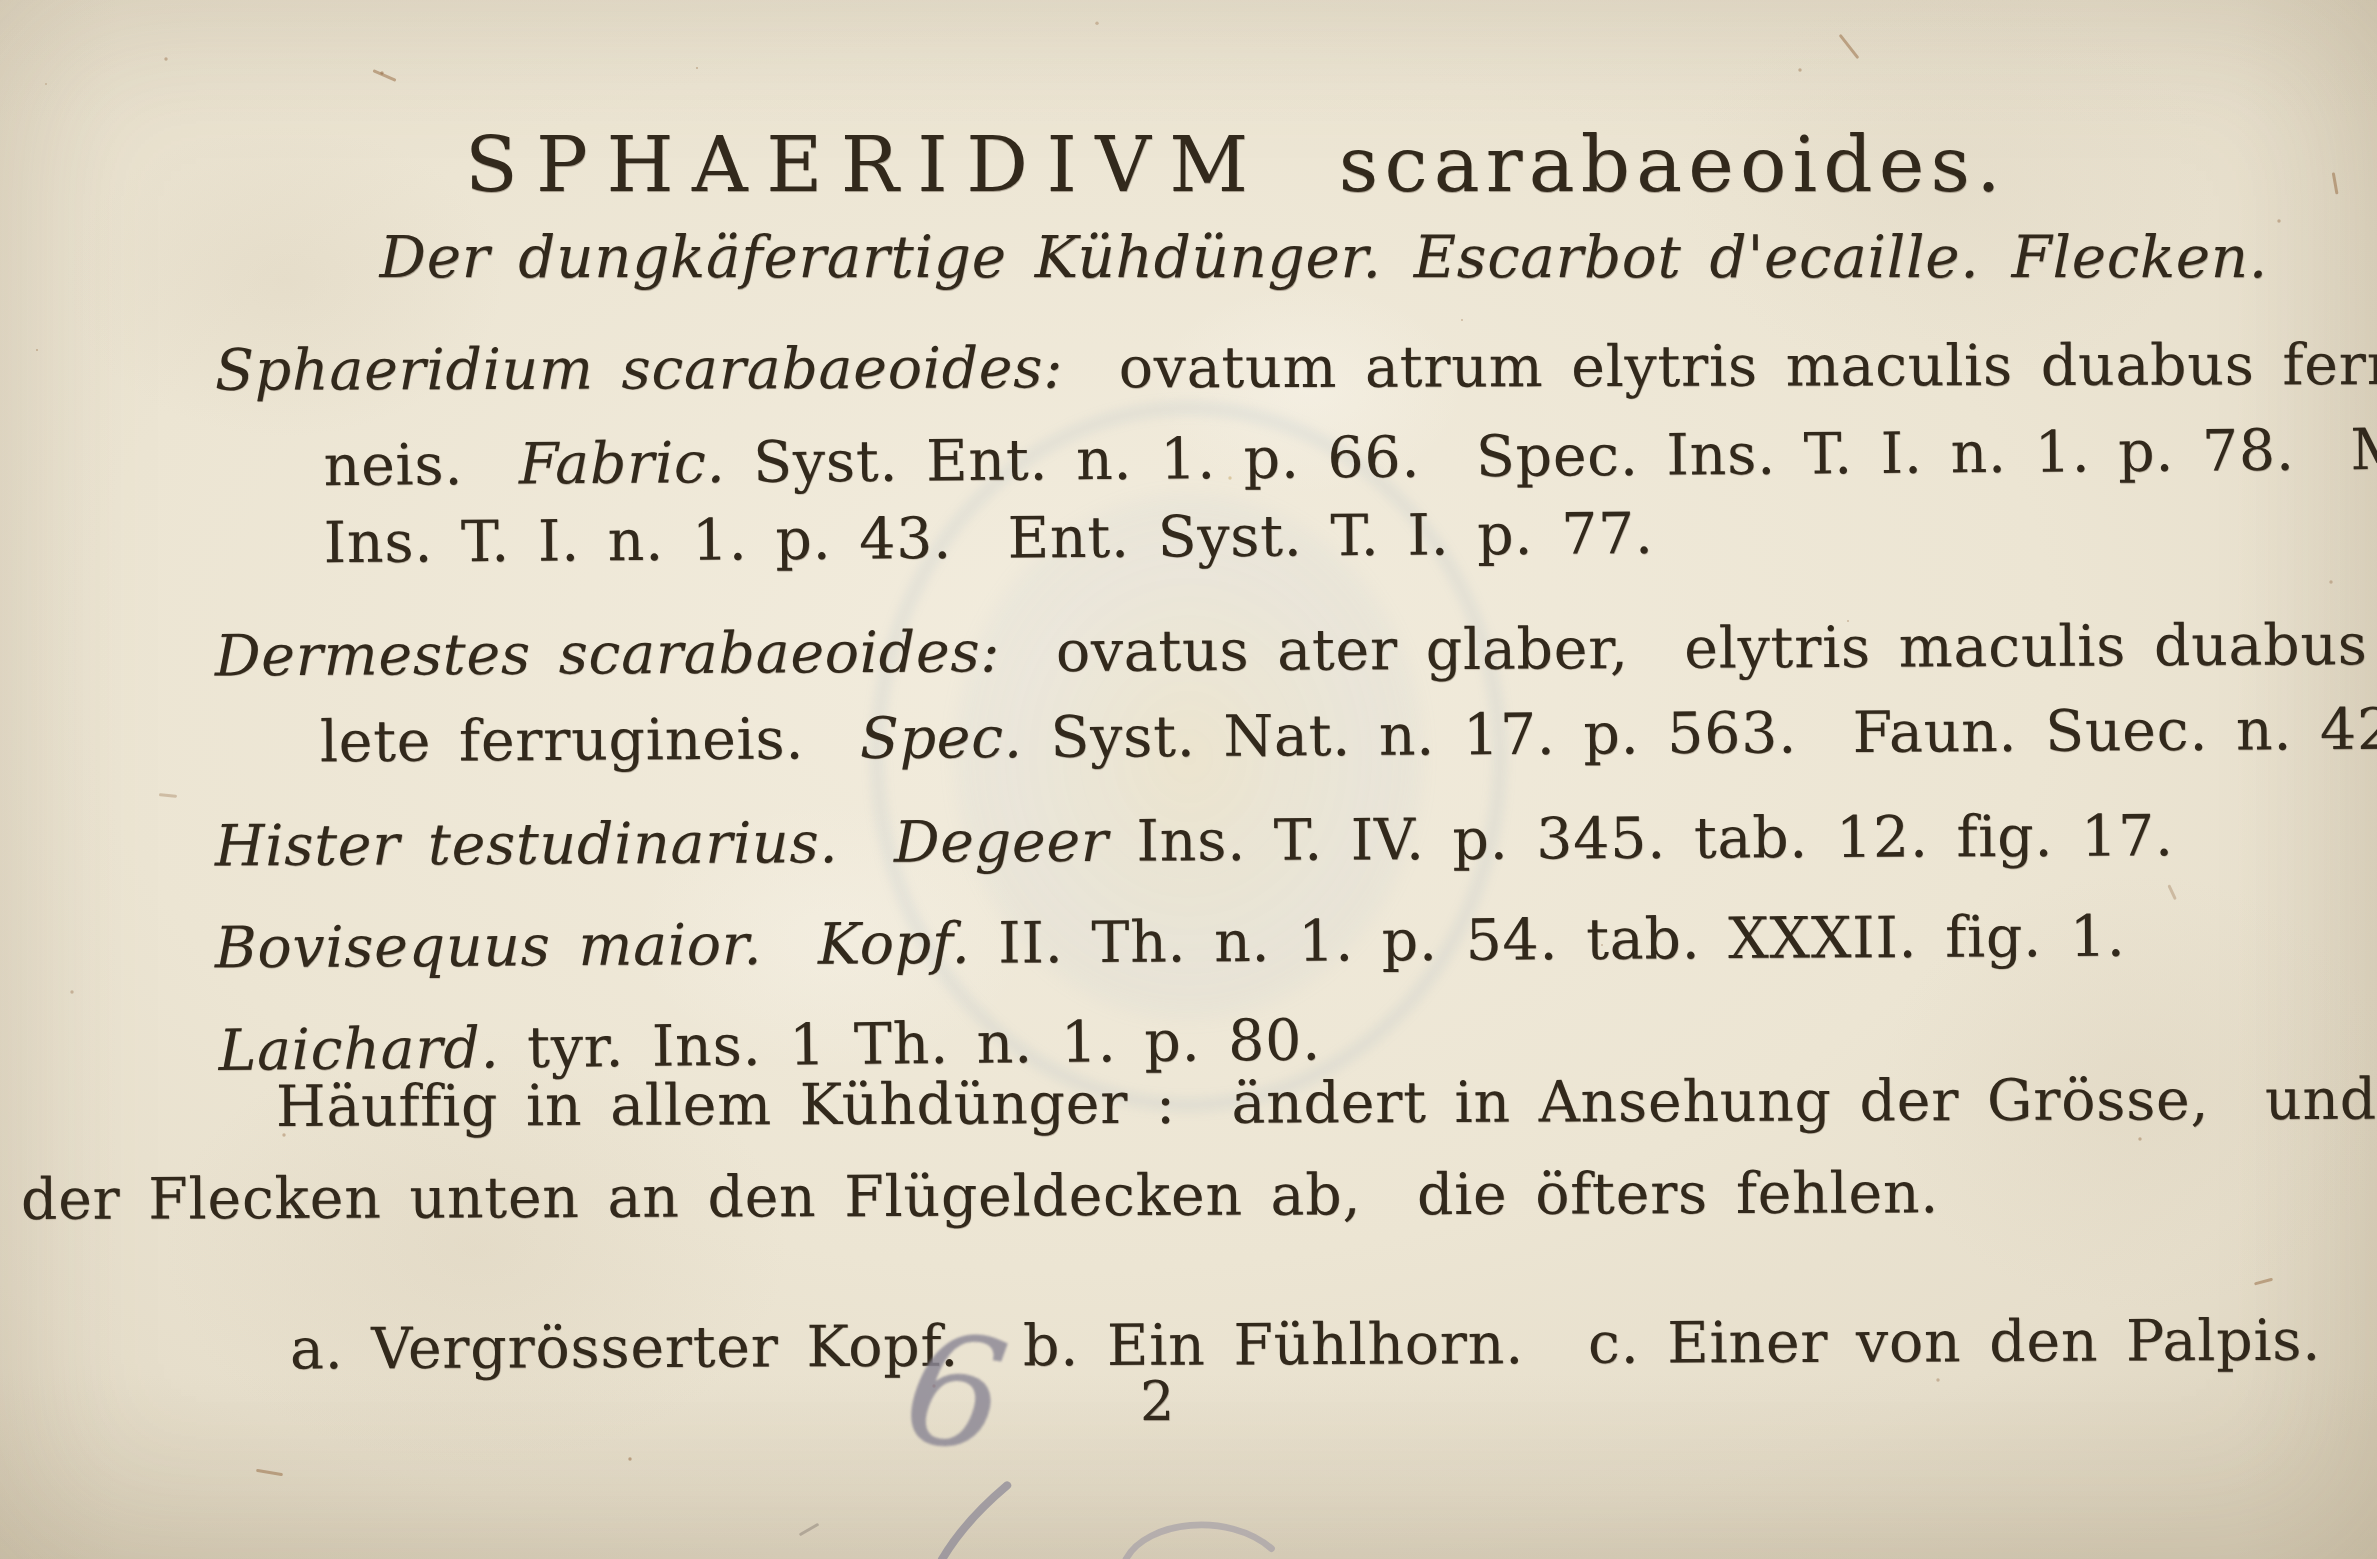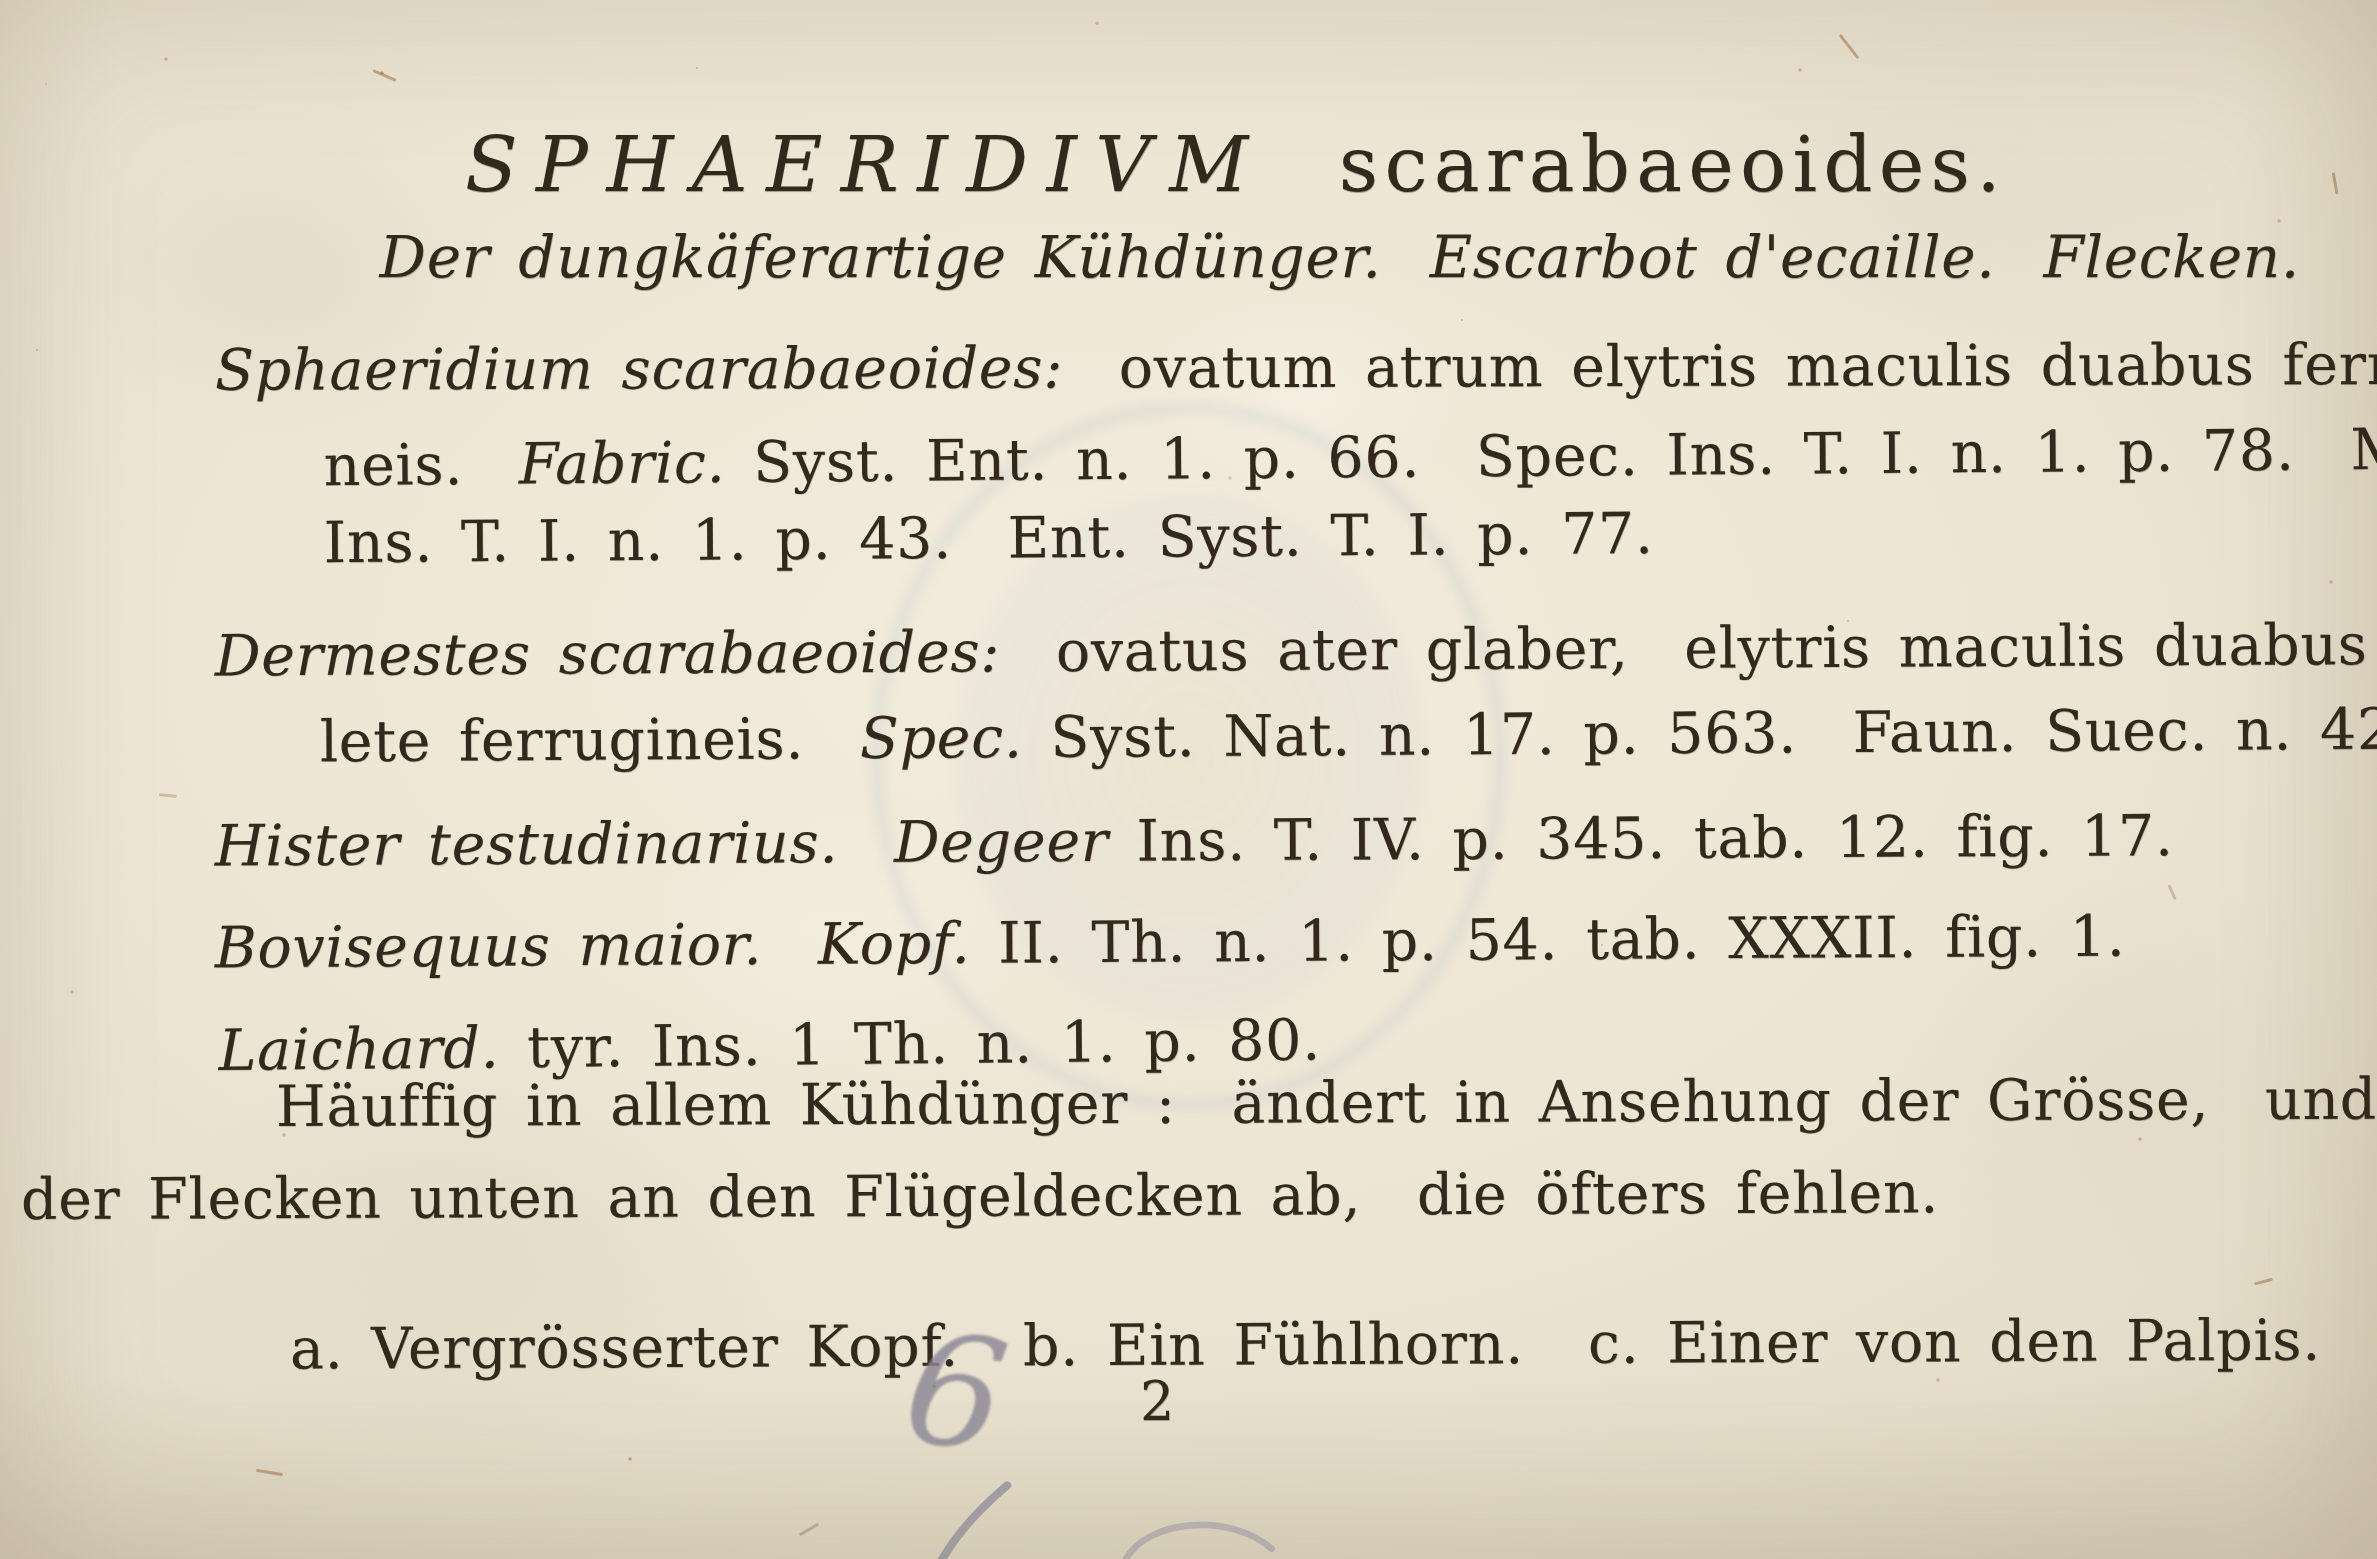--- a/index.html
+++ b/index.html
@@ -36,25 +36,25 @@
     text-shadow:0.4px 0.6px 0.7px rgba(55,40,25,0.38);
     transform-origin:left bottom;
   }
   .italic{font-style:italic;}
   .roman{font-style:normal;}
 
   #title-line{
     left:0;top:49px;width:100%;text-align:center;font-size:77px;
     transform:translateX(-21px);
   }
-  #title-genus{letter-spacing:0.24em;font-style:italic;}
+  #title-genus{letter-spacing:0.24em;}
   #title-species{letter-spacing:0.08em;margin-left:72px;}
 
   #vernacular-line{left:267px;top:170px;font-style:italic;font-size:58px;}
-  #vernacular-line .gap{margin-left:48px;}
+  #vernacular-line .gap{margin-left:32px;}
 
   .l-e0l0{left:104px;top:285px;transform:rotate(-0.15deg);}
   .l-e0l1{left:213px;top:381px;transform:rotate(-0.45deg);}
   .l-e0l2{left:213px;top:458px;transform:rotate(-0.4deg);}
   .l-e1l0{left:104px;top:571px;transform:rotate(-0.3deg);}
   .l-e1l1{left:209px;top:657px;transform:rotate(-0.35deg);}
   .l-e2l0{left:104px;top:761px;transform:rotate(-0.3deg);}
   .l-e3l0{left:104px;top:863px;transform:rotate(-0.35deg);}
   .l-e4l0{left:108px;top:966px;transform:rotate(-0.55deg);}
   .l-p0{left:276px;top:1078px;transform:rotate(-0.2deg);}

